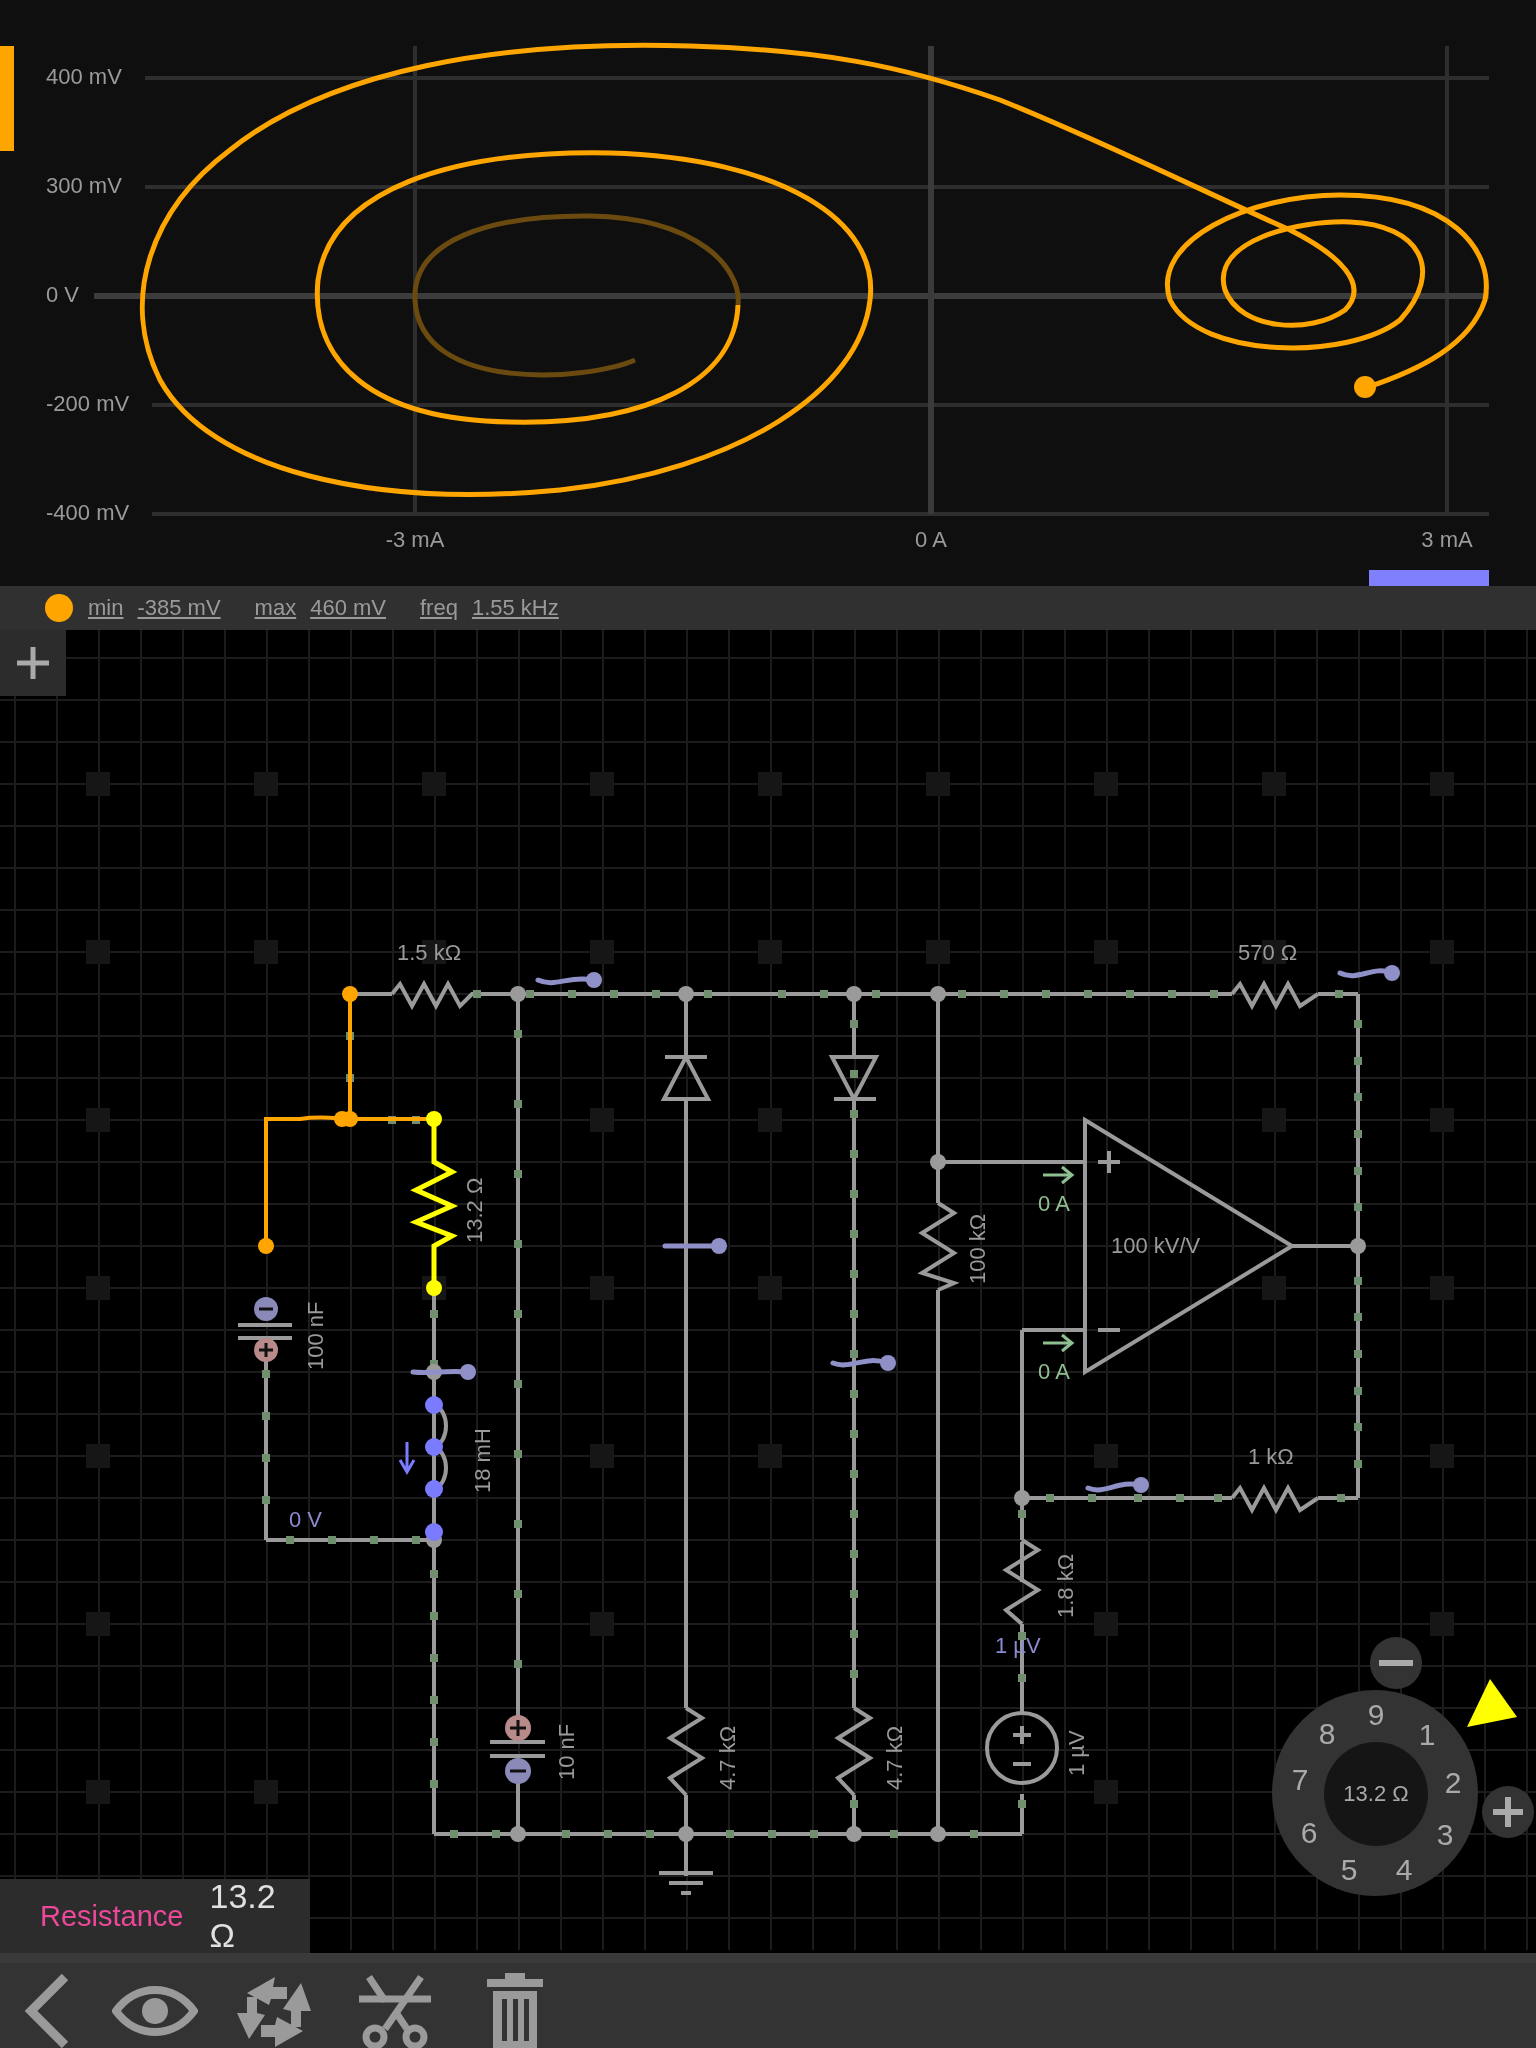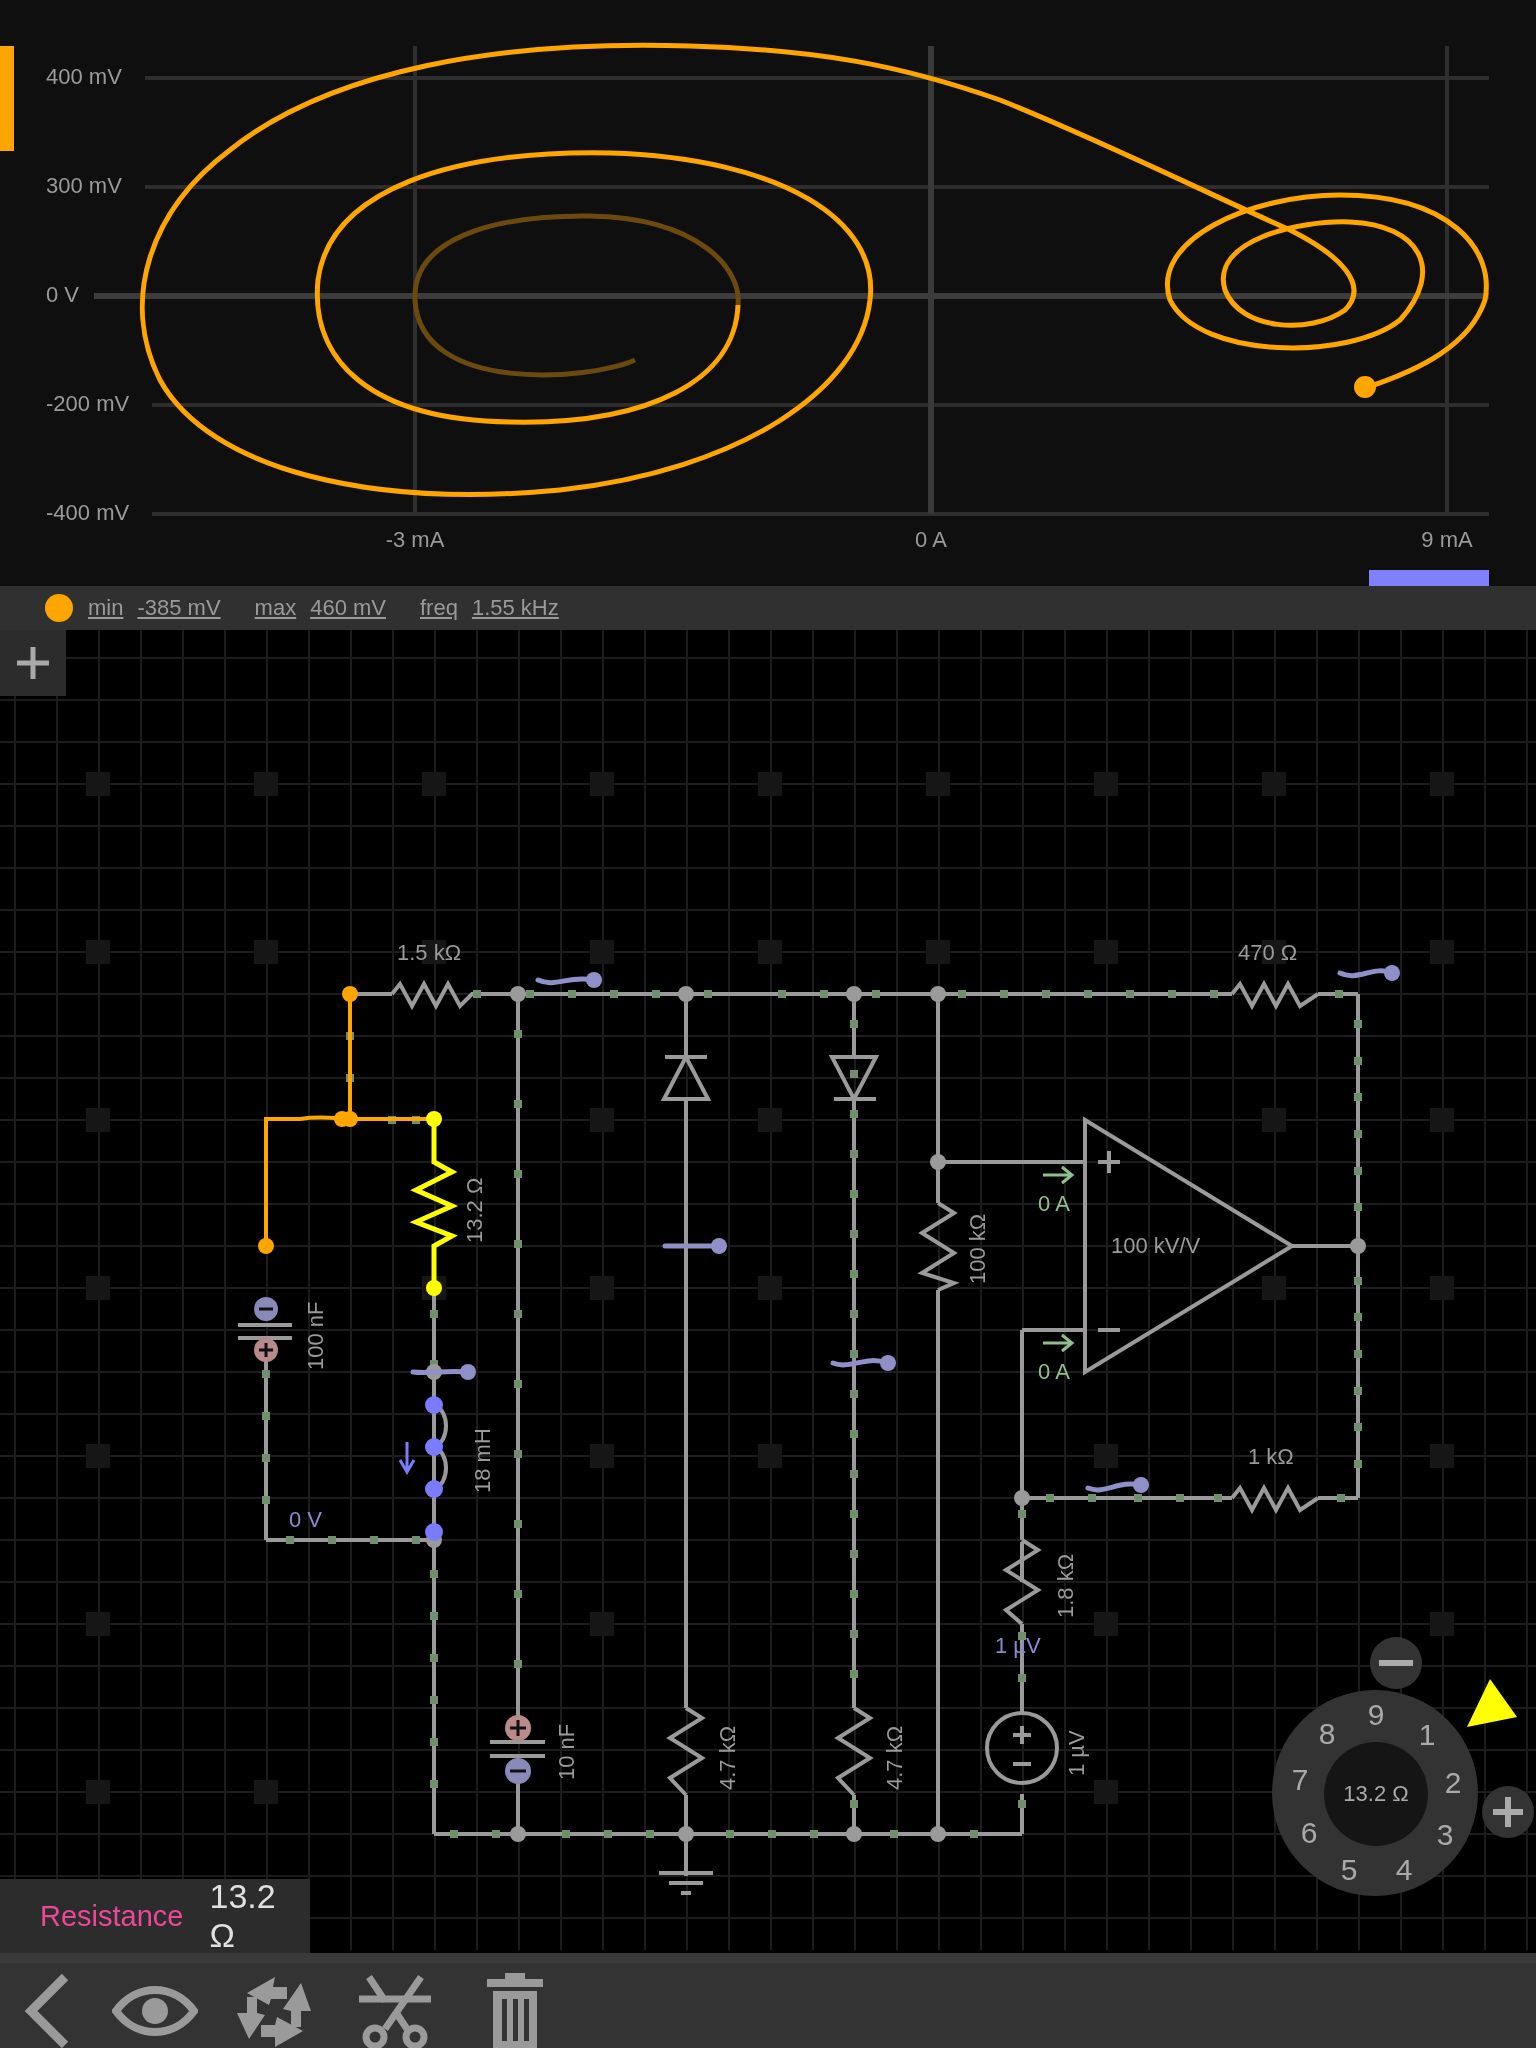--- a/index.html
+++ b/index.html
@@ -54,21 +54,21 @@
     <circle cx="1365" cy="387" r="11" fill="#ffa500"></circle>
   </svg>
   <div class="scope-marker"></div>
   <div class="ylbl" style="left:46px;top:64px;">400 mV</div>
   <div class="ylbl" style="left:46px;top:173px;">300 mV</div>
   <div class="ylbl" style="left:46px;top:282px;">0 V</div>
   <div class="ylbl" style="left:46px;top:391px;">-200 mV</div>
   <div class="ylbl" style="left:46px;top:500px;">-400 mV</div>
   <div class="xlbl" style="left:415px;top:527px;">-3 mA</div>
   <div class="xlbl" style="left:931px;top:527px;">0 A</div>
-  <div class="xlbl" style="left:1447px;top:527px;">9 mA</div>
+  <div class="xlbl" style="left:1447px;top:527px;">3 mA</div>
   <div class="scope-range"></div>
 </div>
 
 <div class="status">
   <div class="dot"></div>
   <span>min</span>
   <span class="gap">-385 mV</span>
   <span>max</span>
   <span class="gap">460 mV</span>
   <span>freq</span>
@@ -381,21 +381,21 @@
     </g>
 
     <g stroke="#8fbf8f" stroke-width="3" fill="none">
       <path d="M 1043 1175 L 1072 1175 M 1062 1167 L 1072 1175 L 1062 1183"></path>
       <path d="M 1043 1343 L 1072 1343 M 1062 1335 L 1072 1343 L 1062 1351"></path>
     </g>
   </svg>
 </div>
 
 <div class="lbl" style="left:397px;top:940px;">1.5 kΩ</div>
-<div class="lbl" style="left:1238px;top:940px;">470 Ω</div>
+<div class="lbl" style="left:1238px;top:940px;">570 Ω</div>
 <div class="lbl rot" style="left:462px;top:1243px;">13.2 Ω</div>
 <div class="lbl rot" style="left:303px;top:1370px;">100 nF</div>
 <div class="lbl rot" style="left:470px;top:1493px;">18 mH</div>
 <div class="lbl blue" style="left:289px;top:1507px;">0 V</div>
 <div class="lbl rot" style="left:965px;top:1284px;">100 kΩ</div>
 <div class="lbl" style="left:1111px;top:1233px;">100 kV/V</div>
 <div class="lbl green" style="left:1038px;top:1191px;">0 A</div>
 <div class="lbl green" style="left:1038px;top:1359px;">0 A</div>
 <div class="lbl" style="left:1248px;top:1444px;">1 kΩ</div>
 <div class="lbl rot" style="left:1053px;top:1618px;">1.8 kΩ</div>

